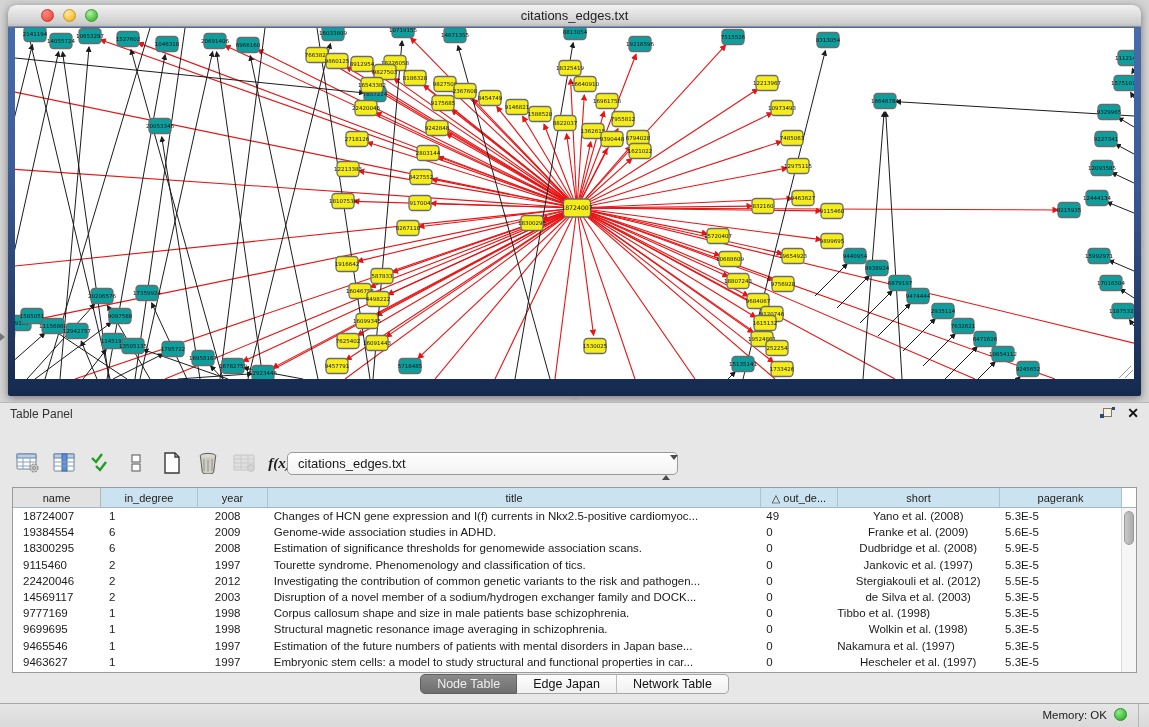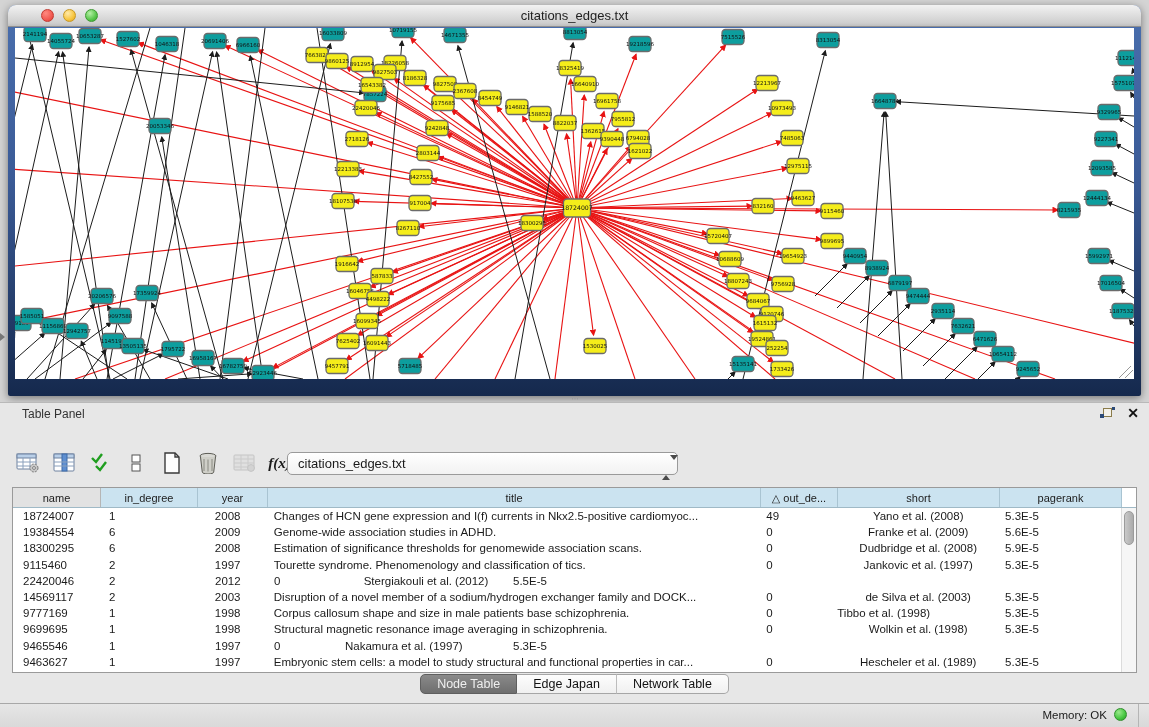--- a/index.html
+++ b/index.html
@@ -29,21 +29,21 @@
   #splitter { position:absolute; left:0; top:396px; width:1149px; height:6px; }
   #splitter-handle { position:absolute; left:570px; top:1px; width:10px; height:4px;
     color:#8a8a8a; font-size:7px; line-height:4px; text-align:center; }
   #edge-marker { position:absolute; left:0; top:333px; width:0; height:0;
     border-top:4px solid transparent; border-bottom:4px solid transparent;
     border-left:5px solid #777; }
 
   
   #table-panel { position:absolute; left:0; top:402px; width:1149px; height:301px;
     background:#e7e7e7; border-top:1px solid #b9b9b9; }
-  #panel-header { position:absolute; left:12px; top:0; right:0; height:24px; }
+  #panel-header { position:absolute; left:0; top:0; right:0; height:24px; }
   #panel-title { position:absolute; left:10px; top:4px; font-size:12px; color:#333; }
   #panel-float { position:absolute; right:34px; top:4px; width:15px; height:15px; }
   #panel-float .sq1 { position:absolute; left:3px; top:1px; width:9px; height:9px; border:1px solid #8a7b4a; background:#f4f2ea; }
   #panel-float .sq2 { position:absolute; left:0; top:7px; width:4px; height:4px; background:#2c4a76; }
   #panel-float .sq3 { position:absolute; right:0; top:0; width:3px; height:3px; background:#2c4a76; }
   #panel-close { position:absolute; right:10px; top:2px; font-size:14px; font-weight:bold; color:#111; cursor:default; }
 
   #toolbar { position:absolute; left:14px; top:44px; height:32px; display:flex; align-items:center; gap:9px; }
   .tool-btn { width:27px; height:28px; display:flex; align-items:center; justify-content:center; }
   .fx { font-family:"Liberation Serif", serif; font-style:italic; font-weight:bold; font-size:15px; color:#1a1a1a; }
@@ -829,20 +829,21 @@
           <div class="td" style="width: 70px; text-align: left; padding-left: 17px;">1997</div>
           <div class="td" style="width: 493px; text-align: left; padding-left: 6px;">Tourette syndrome. Phenomenology and classification of tics.</div>
           <div class="td" style="width: 77px; text-align: left; padding-left: 6px;">0</div>
           <div class="td" style="width: 162px; text-align: center; padding-left: 0px;">Jankovic et al. (1997)</div>
           <div class="td" style="width: 122px; text-align: left; padding-left: 6px;">5.3E-5</div>
         </div>
         <div class="tr">
           <div class="td" style="width: 88px; text-align: left; padding-left: 10px;">22420046</div>
           <div class="td" style="width: 97px; text-align: left; padding-left: 8px;">2</div>
           <div class="td" style="width: 70px; text-align: left; padding-left: 17px;">2012</div>
+          <div class="td" style="width: 493px; text-align: left; padding-left: 6px;">Investigating the contribution of common genetic variants to the risk and pathogen...</div>
           <div class="td" style="width: 77px; text-align: left; padding-left: 6px;">0</div>
           <div class="td" style="width: 162px; text-align: center; padding-left: 0px;">Stergiakouli et al. (2012)</div>
           <div class="td" style="width: 122px; text-align: left; padding-left: 6px;">5.5E-5</div>
         </div>
         <div class="tr">
           <div class="td" style="width: 88px; text-align: left; padding-left: 10px;">14569117</div>
           <div class="td" style="width: 97px; text-align: left; padding-left: 8px;">2</div>
           <div class="td" style="width: 70px; text-align: left; padding-left: 17px;">2003</div>
           <div class="td" style="width: 493px; text-align: left; padding-left: 6px;">Disruption of a novel member of a sodium/hydrogen exchanger family and DOCK...</div>
           <div class="td" style="width: 77px; text-align: left; padding-left: 6px;">0</div>
@@ -864,31 +865,32 @@
           <div class="td" style="width: 70px; text-align: left; padding-left: 17px;">1998</div>
           <div class="td" style="width: 493px; text-align: left; padding-left: 6px;">Structural magnetic resonance image averaging in schizophrenia.</div>
           <div class="td" style="width: 77px; text-align: left; padding-left: 6px;">0</div>
           <div class="td" style="width: 162px; text-align: center; padding-left: 0px;">Wolkin et al. (1998)</div>
           <div class="td" style="width: 122px; text-align: left; padding-left: 6px;">5.3E-5</div>
         </div>
         <div class="tr">
           <div class="td" style="width: 88px; text-align: left; padding-left: 10px;">9465546</div>
           <div class="td" style="width: 97px; text-align: left; padding-left: 8px;">1</div>
           <div class="td" style="width: 70px; text-align: left; padding-left: 17px;">1997</div>
+          <div class="td" style="width: 493px; text-align: left; padding-left: 6px;">Estimation of the future numbers of patients with mental disorders in Japan base...</div>
           <div class="td" style="width: 77px; text-align: left; padding-left: 6px;">0</div>
           <div class="td" style="width: 162px; padding-left: 0px;">Nakamura et al. (1997)</div>
           <div class="td" style="width: 122px; text-align: left; padding-left: 6px;">5.3E-5</div>
         </div>
         <div class="tr">
           <div class="td" style="width: 88px; text-align: left; padding-left: 10px;">9463627</div>
           <div class="td" style="width: 97px; text-align: left; padding-left: 8px;">1</div>
           <div class="td" style="width: 70px; text-align: left; padding-left: 17px;">1997</div>
           <div class="td" style="width: 493px; text-align: left; padding-left: 6px;">Embryonic stem cells: a model to study structural and functional properties in car...</div>
           <div class="td" style="width: 77px; text-align: left; padding-left: 6px;">0</div>
-          <div class="td" style="width: 162px; text-align: center; padding-left: 0px;">Hescheler et al. (1989)</div>
+          <div class="td" style="width: 162px; text-align: center; padding-left: 0px;">Hescheler et al. (1997)</div>
           <div class="td" style="width: 122px; text-align: left; padding-left: 6px;">5.3E-5</div>
         </div>
       </div>
     <div id="vscroll">
       <div id="vscroll-thumb"></div>
     </div>
   </div>
 
   <div id="tab-strip">
       <div class="seg sel">Node Table</div>

